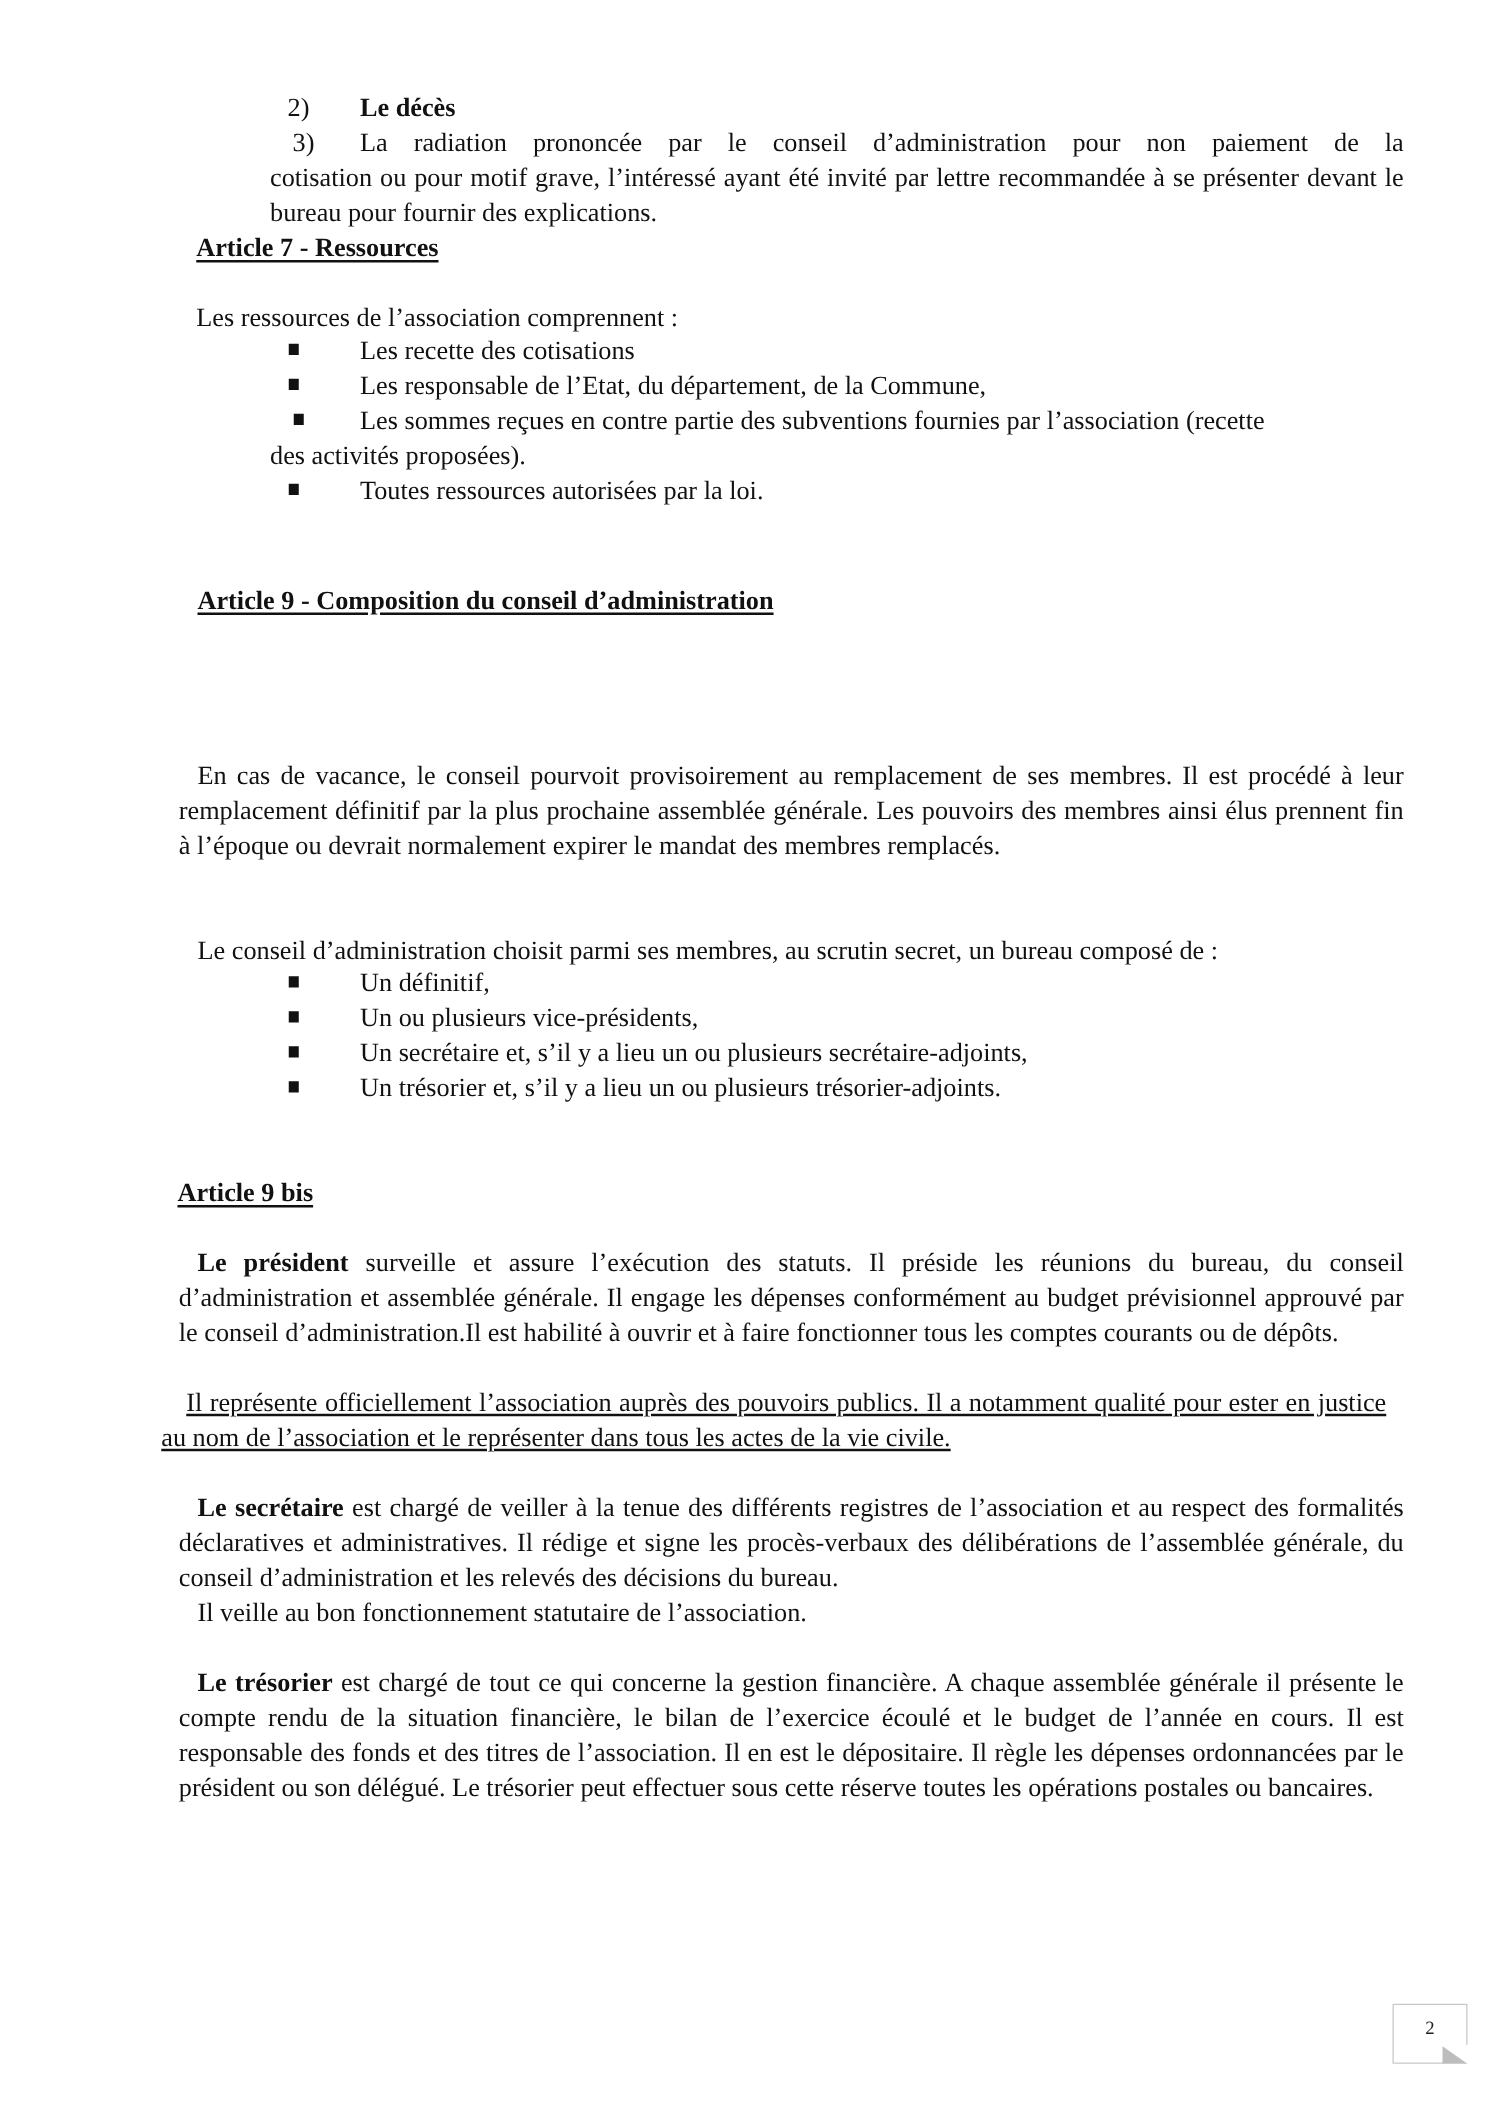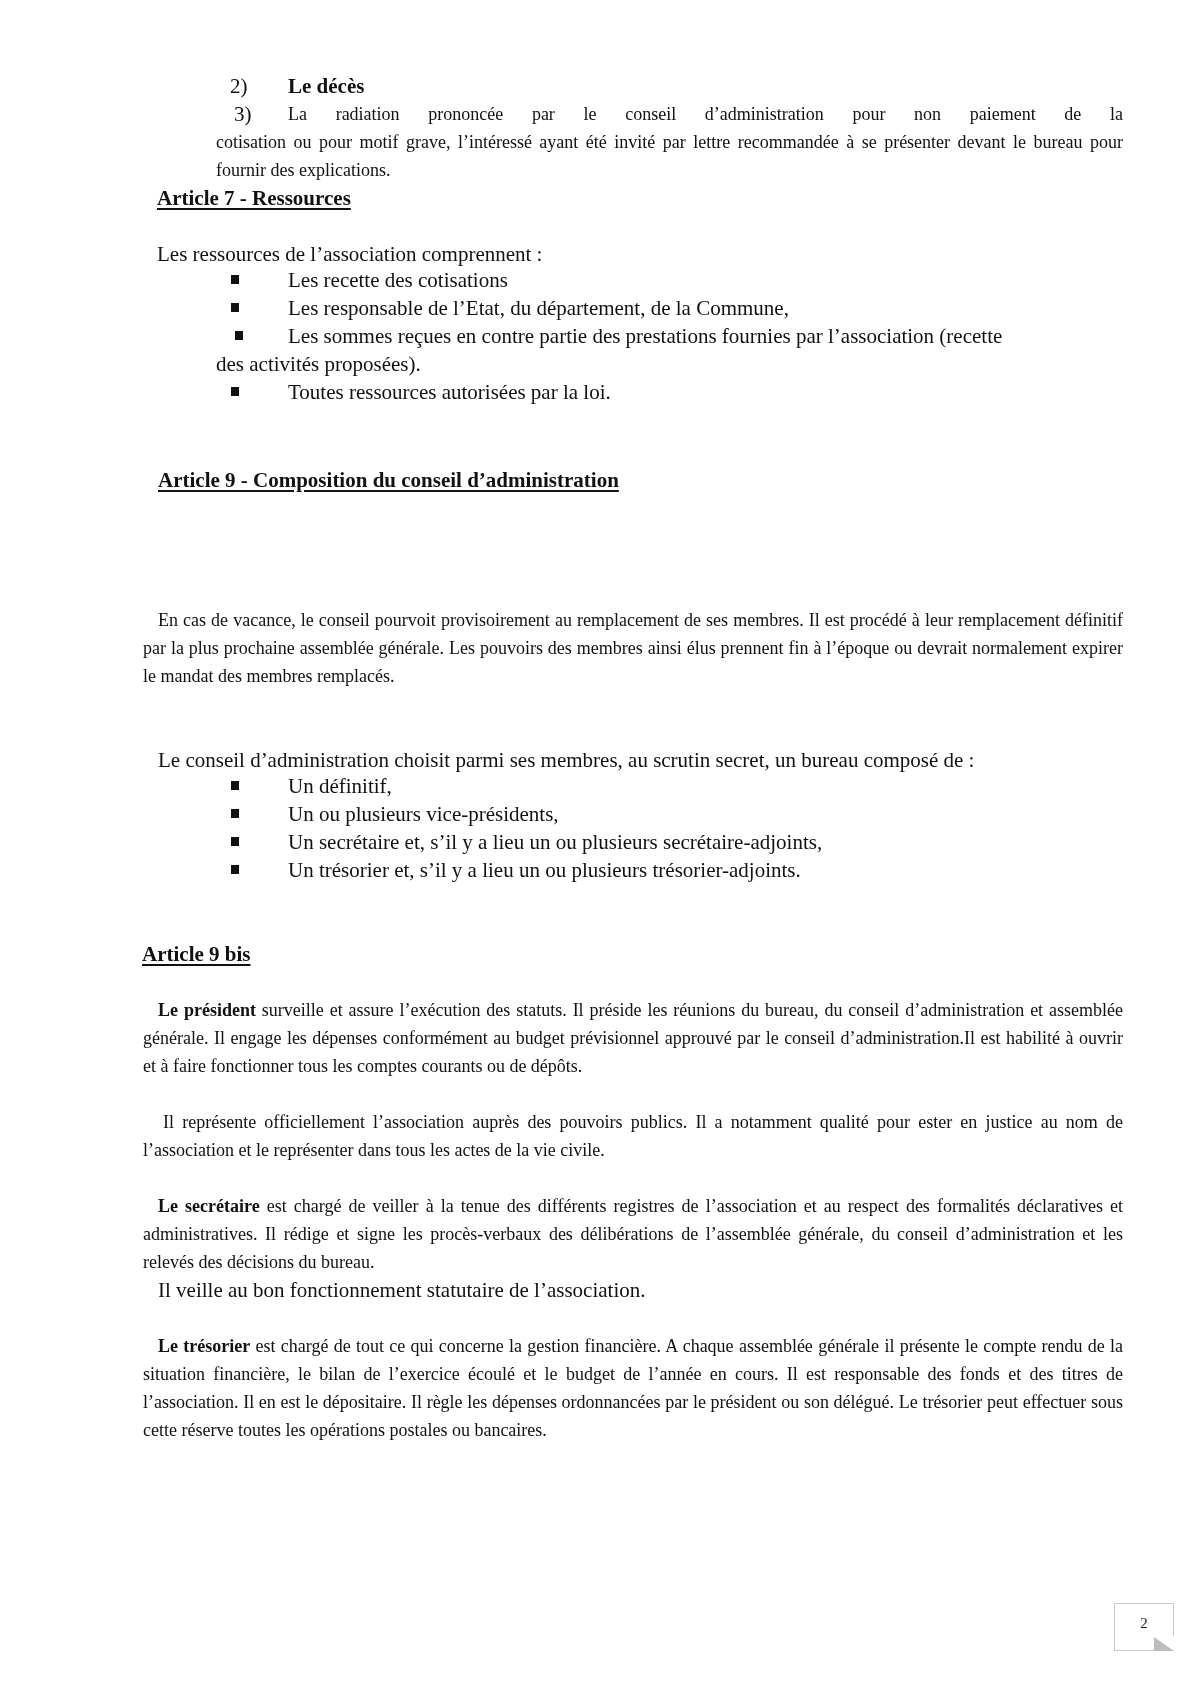--- a/index.html
+++ b/index.html
@@ -1,19 +1,19 @@
 <!DOCTYPE html>
 <html><head>
 <meta charset="utf-8">
 <style>
   html, body { margin: 0; padding: 0; background: #ffffff; }
   body { width: 1200px; height: 1697px; position: relative; overflow: hidden;
          font-family: "Liberation Serif", "DejaVu Serif", serif; color: #111; }
   .page { position: absolute; left: 0; top: 0; width: 1200px; height: 1697px; }
-  .blk { position: absolute; font-size: 18px; line-height: 28px; }
+  .blk { position: absolute; font-size: 21px; line-height: 28px; }
   .just { text-align: justify; text-align-last: left; }
   .heading { font-weight: bold; text-decoration: underline; text-decoration-thickness: 2px; text-underline-offset: 3px; }
   .bullet { position: absolute; width: 8px; height: 9px; background: #111; }
   .line { position: absolute; font-size: 21px; line-height: 28px; white-space: nowrap; }
   .bold { font-weight: bold; }
   .pagebox { position: absolute; left: 1114px; top: 1603px; width: 58px; height: 46px;
              border: 1px solid #c8c8c8; background: #fff; text-align: center;
              font-size: 15px; line-height: 38px; color: #222; }
   .pagecurl { position: absolute; right: -1px; bottom: -1px; width: 0; height: 0;
               border-left: 20px solid #bdbdbd; border-top: 14px solid transparent; }
@@ -34,21 +34,21 @@
   <div class="line heading" style="left:157px; top:184px;">Article 7 - Ressources</div>
   <div class="line" style="left:157px; top:240px;">Les ressources de l’association comprennent :</div>
 
   <div class="bullet" style="left:231px; top:275px;"></div>
   <div class="line" style="left:288px; top:266px;">Les recette des cotisations</div>
 
   <div class="bullet" style="left:231px; top:303px;"></div>
   <div class="line" style="left:288px; top:294px;">Les responsable de l’Etat, du département, de la Commune,</div>
 
   <div class="bullet" style="left:235px; top:331px;"></div>
-  <div class="line" style="left:288px; top:322px;">Les sommes reçues en contre partie des prestations fournies par l’association (recette</div>
+  <div class="line" style="left:288px; top:322px;">Les sommes reçues en contre partie des subventions fournies par l’association (recette</div>
   <div class="line" style="left:216px; top:350px;">des activités proposées).</div>
 
   <div class="bullet" style="left:231px; top:387px;"></div>
   <div class="line" style="left:288px; top:378px;">Toutes ressources autorisées par la loi.</div>
 
   <div class="line heading" style="left:158px; top:466px;">Article 9 - Composition du conseil d’administration</div>
 
   <div class="blk just" style="left:143px; top:606px; width:980px; text-indent:15px;">En cas de vacance, le conseil pourvoit provisoirement au remplacement de ses membres. Il est procédé à leur remplacement définitif par la plus prochaine assemblée générale. Les pouvoirs des membres ainsi élus prennent fin à l’époque ou devrait normalement expirer le mandat des membres remplacés.</div>
   <div class="line" style="left:158px; top:746px;">Le conseil d’administration choisit parmi ses membres, au scrutin secret, un bureau composé de :</div>
 
@@ -57,21 +57,21 @@
   <div class="bullet" style="left:231px; top:809px;"></div>
   <div class="line" style="left:288px; top:800px;">Un ou plusieurs vice-présidents,</div>
   <div class="bullet" style="left:231px; top:837px;"></div>
   <div class="line" style="left:288px; top:828px;">Un secrétaire et, s’il y a lieu un ou plusieurs secrétaire-adjoints,</div>
   <div class="bullet" style="left:231px; top:865px;"></div>
   <div class="line" style="left:288px; top:856px;">Un trésorier et, s’il y a lieu un ou plusieurs trésorier-adjoints.</div>
 
   <div class="line heading" style="left:142px; top:940px;">Article 9 bis</div>
 
   <div class="blk just" style="left:143px; top:996px; width:980px; text-indent:15px;"><span class="bold">Le président</span><span> surveille et assure l’exécution des statuts. Il préside les réunions du bureau, du conseil d’administration et assemblée générale. Il engage les dépenses conformément au budget prévisionnel approuvé par le conseil d’administration.Il est habilité à ouvrir et à faire fonctionner tous les comptes courants ou de dépôts.</span></div>
-  <div class="blk just" style="left:143px; top:1108px; width:980px; text-indent:20px;">Il représente officiellement l’association auprès des pouvoirs publics. Il a notamment qualité pour ester en justice au nom de l’association et le représenter dans tous les actes de la vie civile.</div>
+  <div class="blk just" style="left:129px; top:1108px; width:980px; text-indent:20px;text-decoration:underline;">Il représente officiellement l’association auprès des pouvoirs publics. Il a notamment qualité pour ester en justice au nom de l’association et le représenter dans tous les actes de la vie civile.</div>
 
   <div class="blk just" style="left:143px; top:1192px; width:980px; text-indent:15px;"><span class="bold">Le secrétaire</span><span> est chargé de veiller à la tenue des différents registres de l’association et au respect des formalités déclaratives et administratives. Il rédige et signe les procès-verbaux des délibérations de l’assemblée générale, du conseil d’administration et les relevés des décisions du bureau.</span></div>
   <div class="line" style="left:158px; top:1276px;">Il veille au bon fonctionnement statutaire de l’association.</div>
 
   <div class="blk just" style="left:143px; top:1332px; width:980px; text-indent:15px;"><span class="bold">Le trésorier</span><span> est chargé de tout ce qui concerne la gestion financière. A chaque assemblée générale il présente le compte rendu de la situation financière, le bilan de l’exercice écoulé et le budget de l’année en cours. Il est responsable des fonds et des titres de l’association. Il en est le dépositaire. Il règle les dépenses ordonnancées par le président ou son délégué. Le trésorier peut effectuer sous cette réserve toutes les opérations postales ou bancaires.</span></div>
 
   <div class="pagebox">
     <span>2</span>
     <div class="pagecurl-bg"></div>
     <div class="pagecurl"></div>

